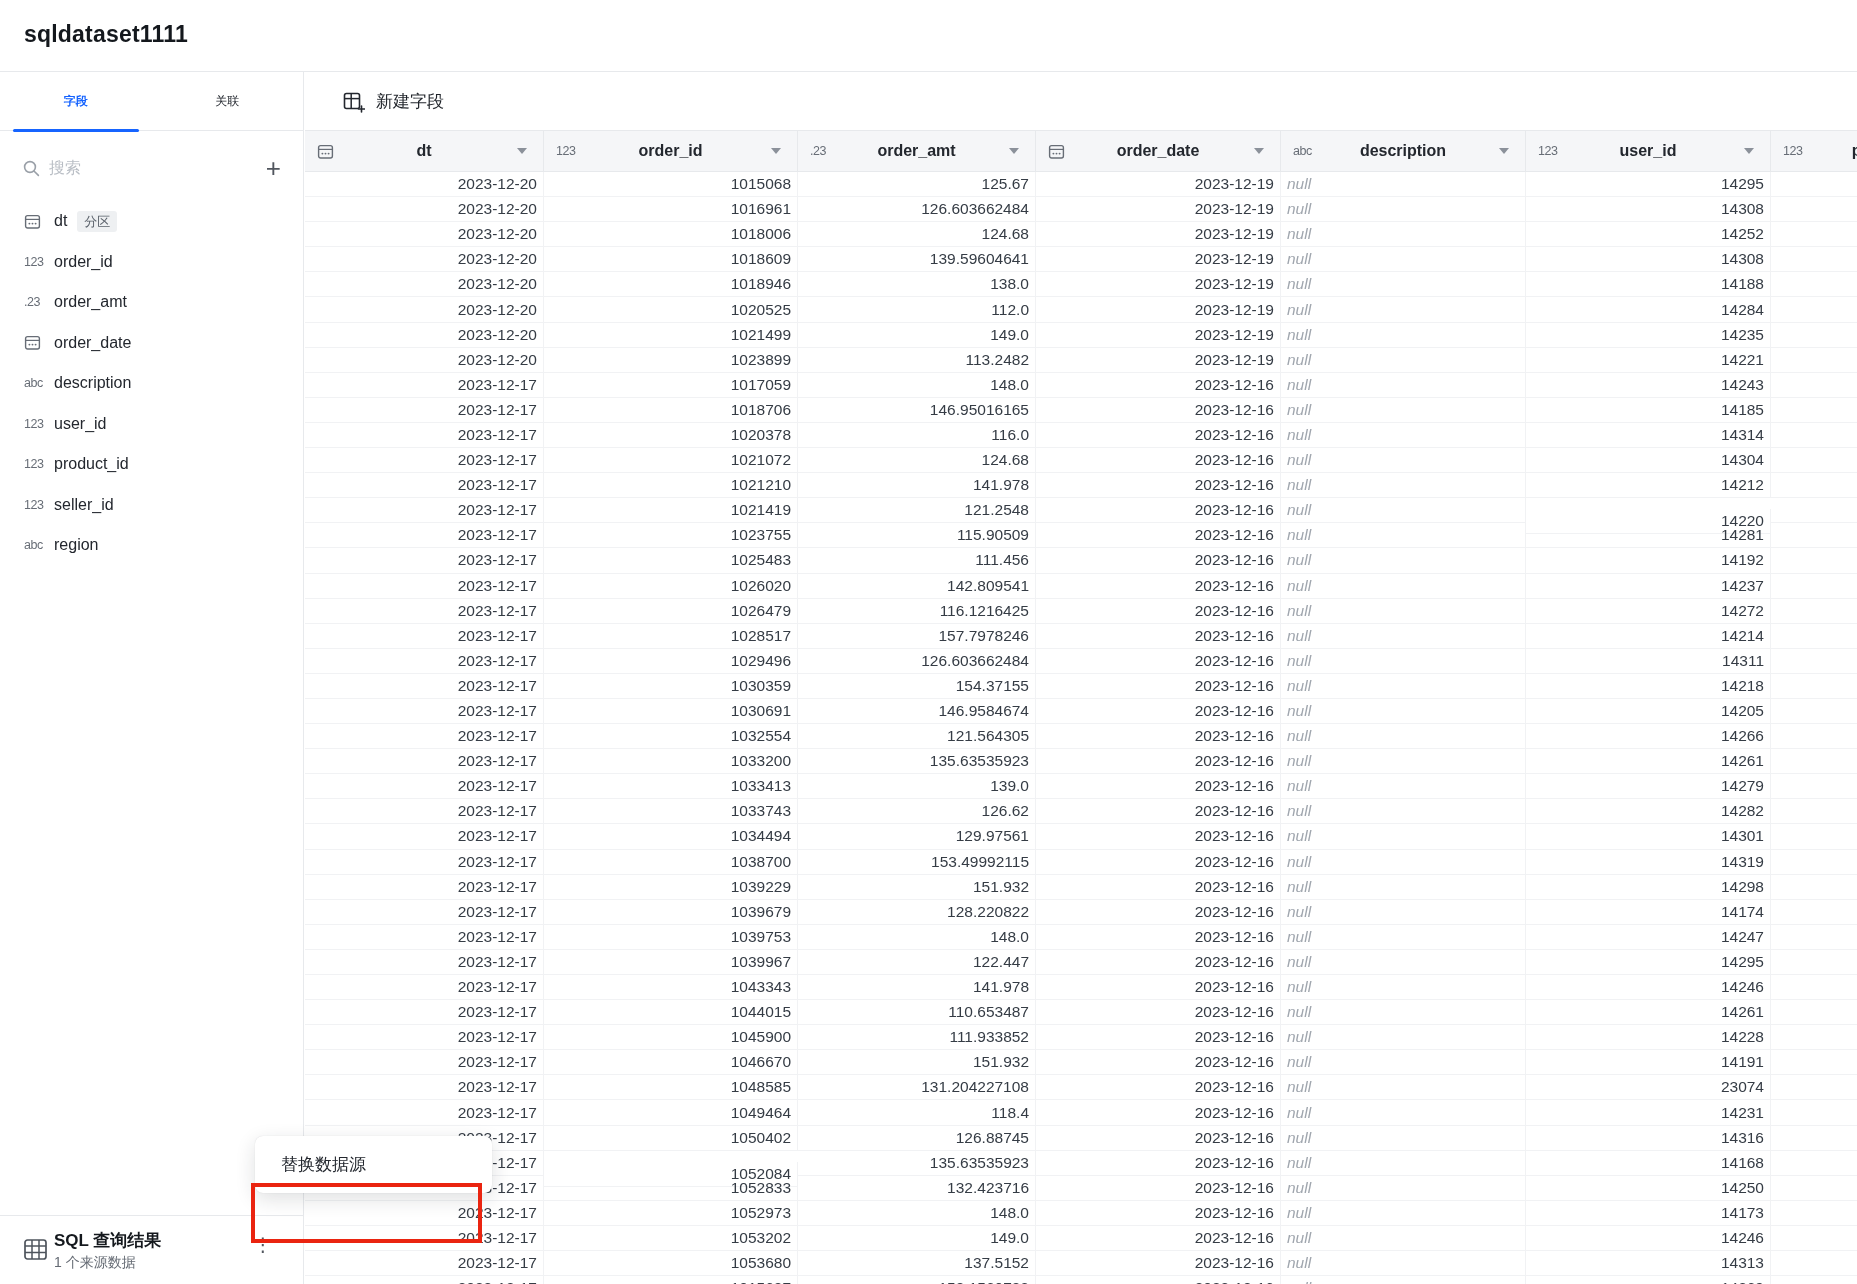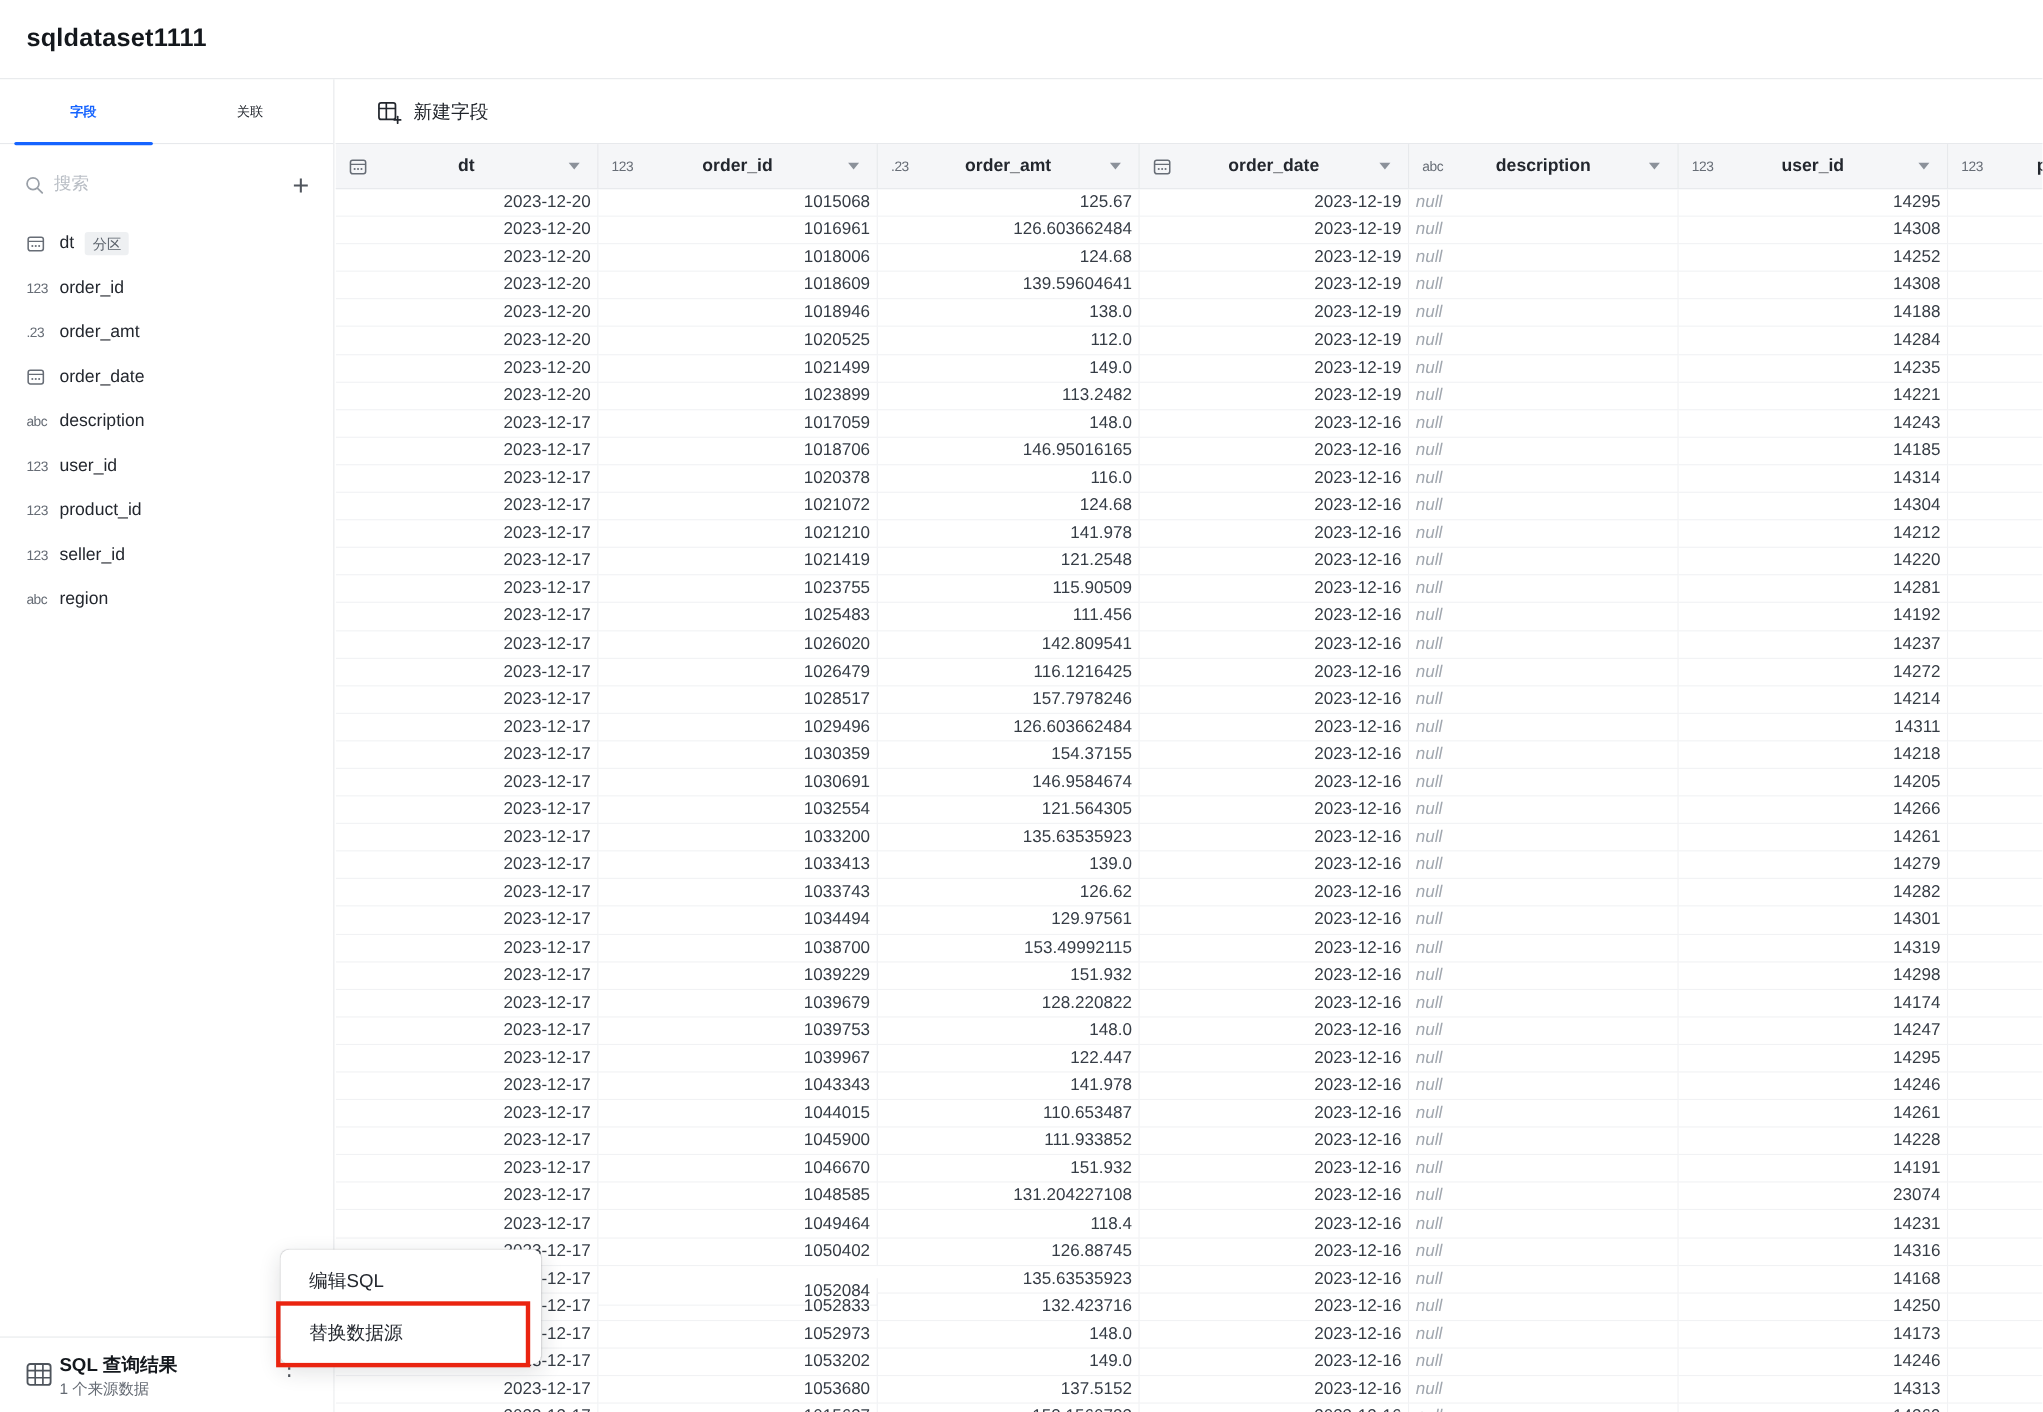--- a/index.html
+++ b/index.html
@@ -349,21 +349,21 @@
           <div class="td align-left null-val" style="width: 245px;">null</div>
           <div class="td" style="width: 245px;">14212</div>
           <div class="td" style="width: 245px;"></div>
         </div>
         <div class="tr">
           <div class="td" style="width: 239px;">2023-12-17</div>
           <div class="td" style="width: 254px;">1021419</div>
           <div class="td" style="width: 238px;">121.2548</div>
           <div class="td" style="width: 245px;">2023-12-16</div>
           <div class="td align-left null-val" style="width: 245px;">null</div>
-          <div class="td" style="width: 245px;">14220</div>
+          <div class="td" style="width: 245px; margin-top: 11px;">14220</div>
           <div class="td" style="width: 245px;"></div>
         </div>
         <div class="tr">
           <div class="td" style="width: 239px;">2023-12-17</div>
           <div class="td" style="width: 254px;">1023755</div>
           <div class="td" style="width: 238px;">115.90509</div>
           <div class="td" style="width: 245px;">2023-12-16</div>
           <div class="td align-left null-val" style="width: 245px;">null</div>
           <div class="td" style="width: 245px;">14281</div>
           <div class="td" style="width: 245px;"></div>
@@ -635,18 +635,17 @@
           <div class="td" style="width: 238px;">158.1560782</div>
           <div class="td" style="width: 245px;">2023-12-16</div>
           <div class="td align-left null-val" style="width: 245px;">null</div>
           <div class="td" style="width: 245px;">14269</div>
           <div class="td" style="width: 245px;"></div>
         </div>
       </div>
   </div>
 
   <div class="context-menu">
-    <div class="menu-item">编辑SQL</div>
     <div class="menu-item">替换数据源</div>
   </div>
   <div class="annotation-box"></div>
 
 </div>
 
 </body></html>

